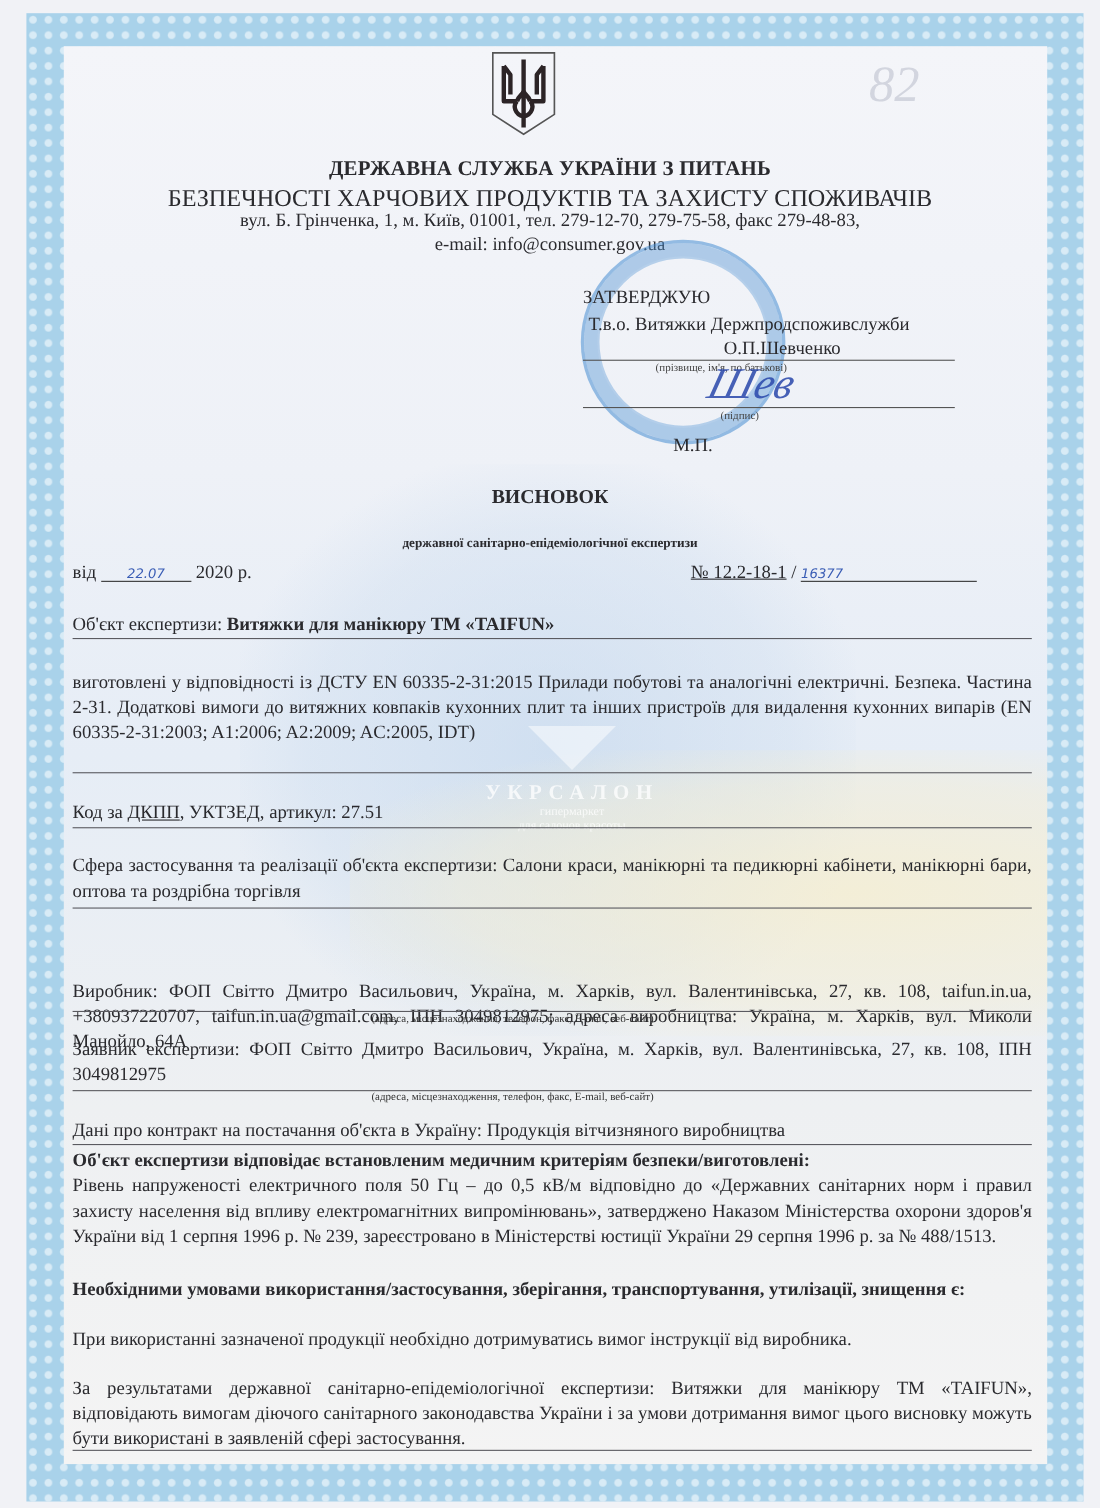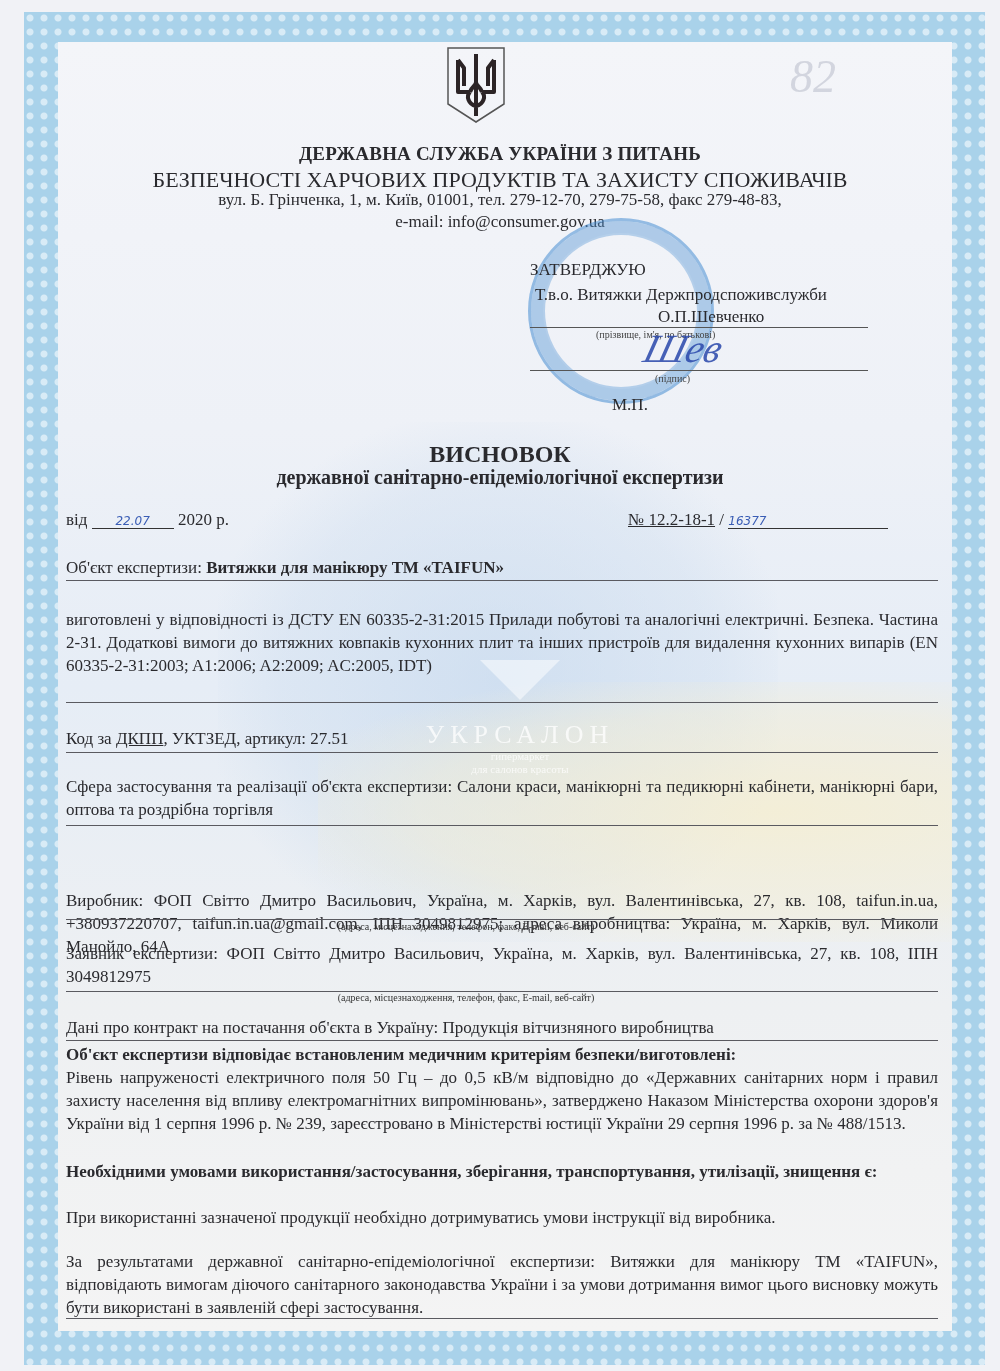--- a/index.html
+++ b/index.html
@@ -34,21 +34,21 @@
   }
   .watermark {
     position: absolute; left: 420px; top: 660px; width: 200px; text-align: center;
     color: rgba(255,255,255,0.75);
   }
   .watermark .wm-shape {
     width: 0; height: 0; margin: 0 auto;
     border-left: 40px solid transparent; border-right: 40px solid transparent;
     border-top: 40px solid rgba(255,255,255,0.5);
   }
-  .watermark .wm-title { font-size: 26px; letter-spacing: 6px; margin-top: 20px; }
+  .watermark .wm-title { font-size: 19px; letter-spacing: 6px; margin-top: 10px; font-weight: bold; }
   .watermark .wm-sub { font-size: 11px; line-height: 13px; }
   .coat {
     position: absolute; left: 446px; top: 46px; width: 60px; height: 78px;
   }
   .hand-num { position: absolute; left: 790px; top: 50px; font-size: 46px; color: rgba(170,175,190,0.45); font-style: italic; }
 
   .hdr { position: absolute; left: 0; width: 1000px; text-align: center; }
   .hdr-1 { top: 143px; font-size: 19px; font-weight: bold; letter-spacing: 0.2px; }
   .hdr-2 { top: 167px; font-size: 22px; font-weight: normal; }
   .hdr-3 { top: 190px; font-size: 17px; }
@@ -63,22 +63,22 @@
   .approve { position: absolute; font-size: 17px; }
   .approve-1 { left: 530px; top: 260px; }
   .approve-2 { left: 535px; top: 285px; }
   .approve-3 { left: 658px; top: 307px; }
   .approve-line { position: absolute; height: 1px; background: #555; }
   .small-cap { position: absolute; font-size: 10px; color: #444; }
   .signature { position: absolute; left: 645px; top: 325px; font-size: 40px; font-style: italic; color: rgba(40,70,170,0.85); transform: skewX(-15deg); }
   .mp { position: absolute; left: 612px; top: 395px; font-size: 17px; }
 
   .title { position: absolute; left: 0; width: 1000px; text-align: center; font-weight: bold; }
-  .title-1 { top: 441px; font-size: 24px; }
-  .title-2 { top: 466px; font-size: 20px; }
+  .title-1 { top: 441px; font-size: 18px; }
+  .title-2 { top: 486px; font-size: 12px; }
 
   .date-row { position: absolute; top: 510px; font-size: 17px; }
   .hand { font-style: italic; color: #3a5db5; font-family: "DejaVu Sans", sans-serif; font-size: 12px; }
   .uline { border-bottom: 1px solid #333; display: inline-block; }
 
   .field { position: absolute; left: 66px; width: 872px; font-size: 17px; line-height: 23px; text-align: justify; }
   .rule { position: absolute; left: 66px; width: 872px; height: 1px; background: #5a5a60; }
   .caption { position: absolute; left: 0; width: 932px; text-align: center; font-size: 10px; color: #333; }
   .bold { font-weight: bold; }
   .u { text-decoration: underline; }
@@ -165,17 +165,17 @@
   <div class="rule" style="top:991px;"></div>
   <div class="caption" style="top:992px;">(адреса, місцезнаходження, телефон, факс, E-mail, веб-сайт)</div>
 
   <div class="field" style="top:1016px;">Дані про контракт на постачання об'єкта в Україну: Продукція вітчизняного виробництва</div>
   <div class="rule" style="top:1040px;"></div>
 
   <div class="field bold" style="top:1043px;">Об'єкт експертизи відповідає встановленим медичним критеріям безпеки/виготовлені:</div>
   <div class="field" style="top:1066px;">Рівень напруженості електричного поля 50 Гц – до 0,5 кВ/м відповідно до «Державних санітарних норм і правил захисту населення від впливу електромагнітних випромінювань», затверджено Наказом Міністерства охорони здоров'я України від 1 серпня 1996 р. № 239, зареєстровано в Міністерстві юстиції України 29 серпня 1996 р. за № 488/1513.</div>
 
   <div class="field bold" style="top:1160px;">Необхідними умовами використання/застосування, зберігання, транспортування, утилізації, знищення є:</div>
-  <div class="field" style="top:1206px;">При використанні зазначеної продукції необхідно дотримуватись умови інструкції від виробника.</div>
+  <div class="field" style="top:1206px;">При використанні зазначеної продукції необхідно дотримуватись вимог інструкції від виробника.</div>
 
   <div class="field" style="top:1250px;">За результатами державної санітарно-епідеміологічної експертизи: Витяжки для манікюру ТМ «TAIFUN», відповідають вимогам діючого санітарного законодавства України і за умови дотримання вимог цього висновку можуть бути використані в заявленій сфері застосування.</div>
   <div class="rule" style="top:1318px;"></div>
 </div>
 
 </body></html>

